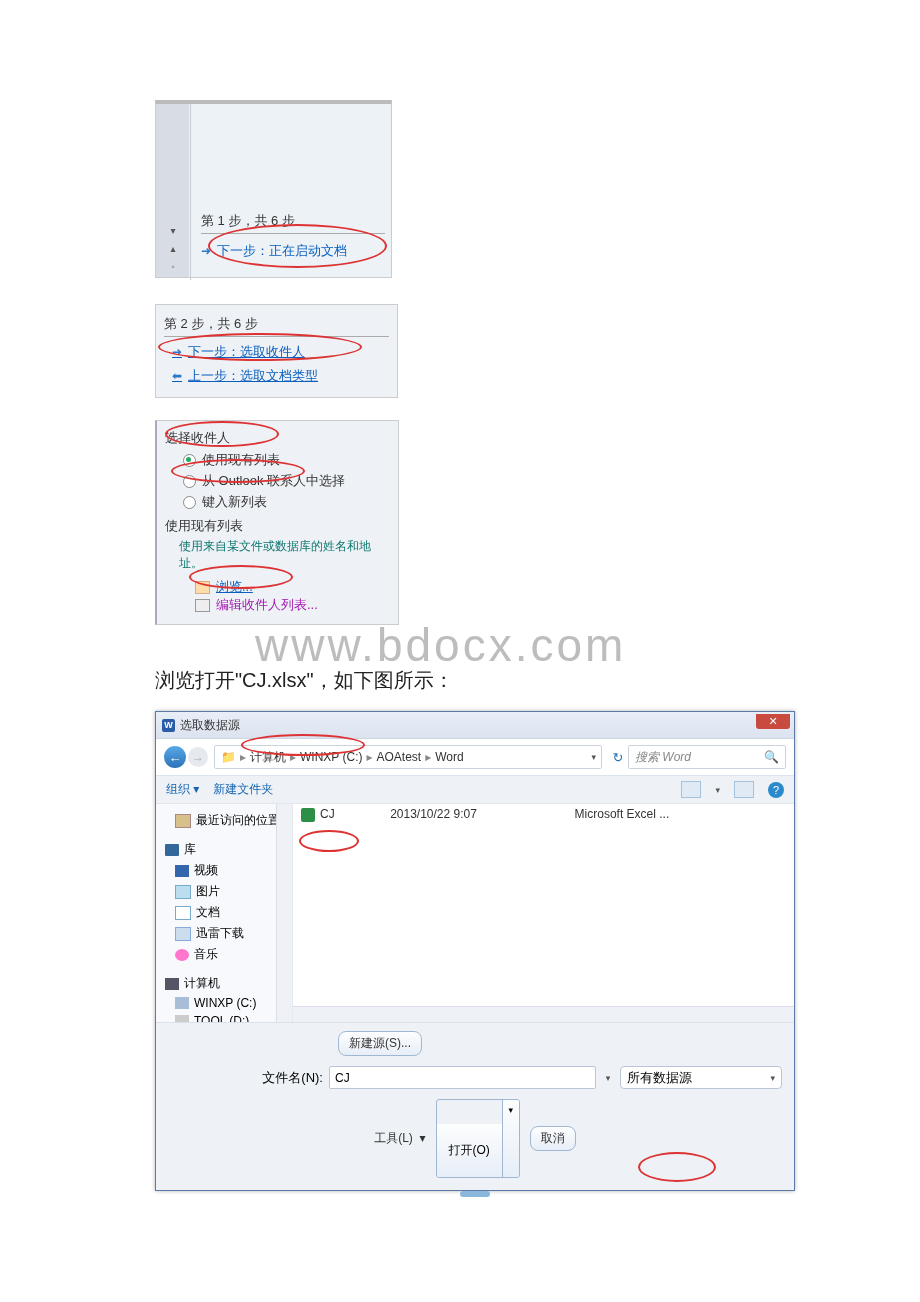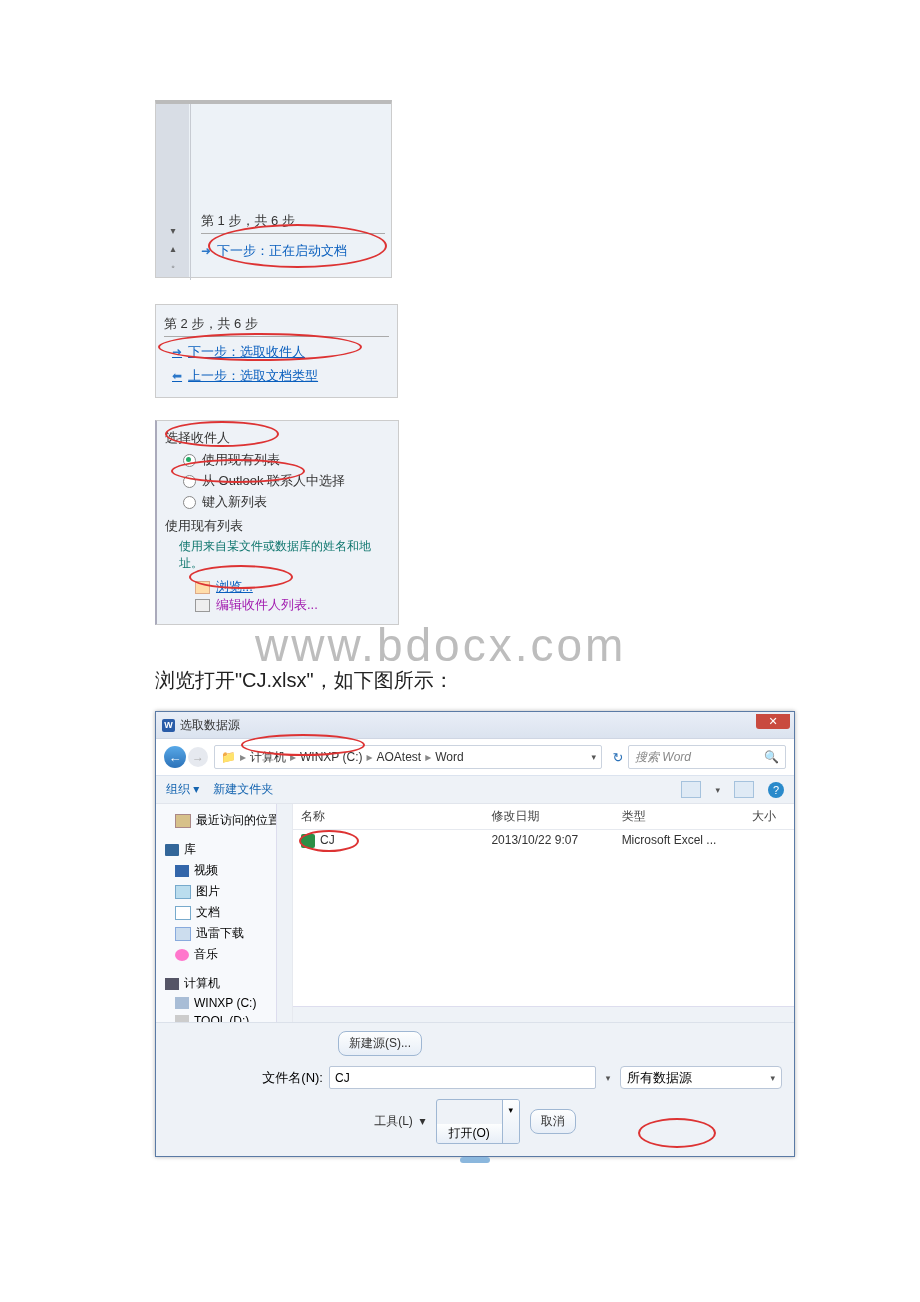--- a/index.html
+++ b/index.html
@@ -138,21 +138,21 @@
     .newsrc-row{text-align:left;margin-bottom:10px;padding-left:170px;}
     .filename-row{display:flex;align-items:center;gap:6px;font-size:13px;margin-bottom:10px;}
     .filename-row .lbl{width:155px;text-align:right;}
     .filename-row input{flex:1;height:21px;border:1px solid #b9c6d8;border-radius:2px;padding:0 5px;font-size:12px;}
     .fn-dd{width:12px;text-align:center;color:#555;font-size:9px;}
     .filter{width:148px;height:21px;border:1px solid #b9c6d8;border-radius:4px;background:#fff;padding:0 6px;display:flex;align-items:center;}
     .filter .dd{margin-left:auto;font-size:9px;color:#555;}
     .buttons-row{display:flex;justify-content:center;align-items:center;gap:10px;font-size:12px;position:relative;}
     .buttons-row .tools{color:#333;}
     .open-btn{display:flex;border:1px solid #9fb7d3;border-radius:3px;overflow:hidden;}
-    .open-btn .main{padding:1px 12px;background:linear-gradient(#fdfefe,#e7eef7);margin-top:24px;}
+    .open-btn .main{padding:18px 12px;background:linear-gradient(#fdfefe,#e7eef7);margin-top:24px;}
     .open-btn .dd{width:16px;border-left:1px solid #9fb7d3;background:linear-gradient(#fdfefe,#e7eef7);text-align:center;font-size:9px;line-height:20px;}
     .scroll-handle{position:absolute;bottom:-6px;left:305px;width:30px;height:6px;background:#8bb7dd;border-radius:3px;}
   </style>
 </head>
 <body>
 
 <div class="page">
   <div class="watermark">www.bdocx.com</div>
 
   
@@ -300,26 +300,20 @@
         <div class="item">
               <span class="ic ic-d"></span>
               <span>TOOL (D:)</span>
             </div>
 
         <div class="scroll"></div>
       </div>
       <div class="filepane">
         <table>
           <tbody>
-                <tr>
-            <th style="width:38%">名称</th>
-            <th style="width:26%">修改日期</th>
-            <th style="width:26%">类型</th>
-            <th style="width:10%">大小</th>
-          </tr>
           <tr>
             <td><span class="ficon ic-xls"></span><span>CJ</span></td>
             <td>2013/10/22 9:07</td>
             <td>Microsoft Excel ...</td>
             <td></td>
           </tr>
         </tbody>
             </table>
         <div class="oval-annot" style="left:6px;top:26px;width:56px;height:18px;"></div>
         <div class="hscroll"></div>

